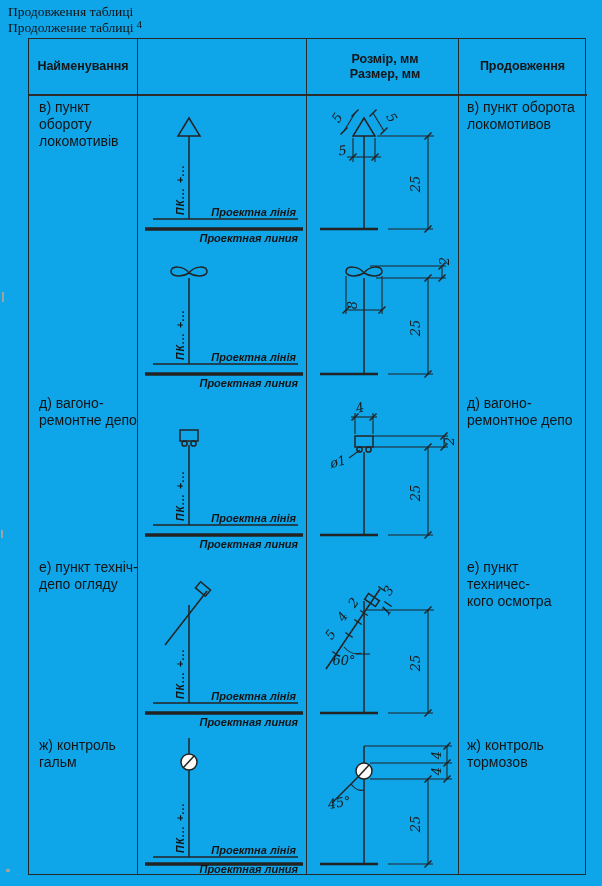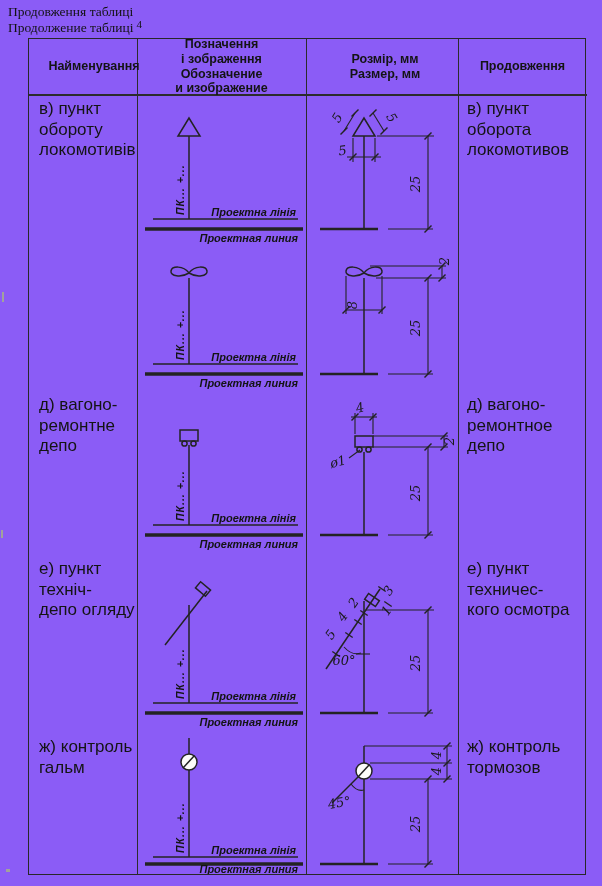--- a/index.html
+++ b/index.html
@@ -1,27 +1,27 @@
 <!DOCTYPE html>
 <html><head>
 <meta charset="utf-8">
 <style>
   *{margin:0;padding:0;box-sizing:border-box}
   html,body{width:602px;height:886px}
   body{background:#e8e8e6;font-family:"Liberation Sans",sans-serif}
-  .page{position:relative;width:602px;height:886px;background:#8b5cf6;color:#161616;overflow:hidden}
+  .page{position:relative;width:602px;height:886px;background:#0ea5e9;color:#161616;overflow:hidden}
   .doc-title{position:absolute;left:8px;top:4px;font-family:"Liberation Serif",serif;
              font-size:13.5px;line-height:1.15;color:#121212}
   .doc-title .sup{font-size:11px;position:relative;top:-4px;margin-left:3px}
   .tbl{position:absolute;left:28px;top:38px;width:558px;height:837px;border:1.7px solid #282828}
   .vl{position:absolute;top:0;bottom:0;width:1.4px;background:#2c2c2c}
   .hl{position:absolute;left:0;height:1.5px;background:#2c2c2c}
   .hcell{position:absolute;display:flex;align-items:center;justify-content:center;text-align:center;
          font-weight:bold;font-size:12.5px;line-height:1.18;white-space:pre-line;color:#141414}
-  .name{position:absolute;font-size:17px;line-height:1.22;white-space:pre-line;color:#141414}
+  .name{position:absolute;font-size:14px;line-height:1.22;white-space:pre-line;color:#141414}
   .drw{position:absolute}
   svg line,svg path,svg rect,svg circle{stroke:#232323;fill:none}
   .s{stroke-width:1.5}   
   .t{stroke-width:1.1}   
   .b{stroke-width:3.4}   
   .g{stroke-width:2.6}   
   .k{stroke-width:1.4}   
   .fill-bg{fill:#fcfcfa}
   .plabel{font:italic 700 11px "Liberation Sans",sans-serif;fill:#141414;stroke:none}
   .pk{font:italic 700 10.5px "Liberation Sans",sans-serif;fill:#141414;stroke:none;letter-spacing:1px}
@@ -41,25 +41,21 @@
     <div>Продовження таблиці</div>
     <div><span>Продолжение таблиці</span><span class="sup">4</span></div>
   </div>
 
   <div class="tbl">
     <div class="vl" style="left:108px"></div>
     <div class="vl" style="left:277px"></div>
     <div class="vl" style="left:429px"></div>
     <div class="hl" style="top:55px;width:558px"></div>
 
-    <div class="hcell" style="left:11px;top:0;width:108px;height:55px">Найменування</div>
-    <div class="hcell" style="left:108px;top:0;width:169px;height:55px">Позначення
-і зображення
-Обозначение
-и изображение</div>
+    <div class="hcell" style="left:0;top:0;width:108px;height:55px">Найменування</div>
     <div class="hcell" style="left:280px;top:0;width:152px;height:55px">Розмір, мм
 Размер, мм</div>
     <div class="hcell" style="left:429px;top:0;width:129px;height:55px">Продовження</div>
 
     <div class="name" style="left:10px;top:60px;width:96px">в) пункт обороту
 локомотивів</div>
     <div class="name" style="left:438px;top:60px;width:116px">в) пункт оборота
 локомотивов</div>
 
     <svg class="drw" style="left:108px;top:57px" width="169" height="150" viewBox="0 0 169 150">

